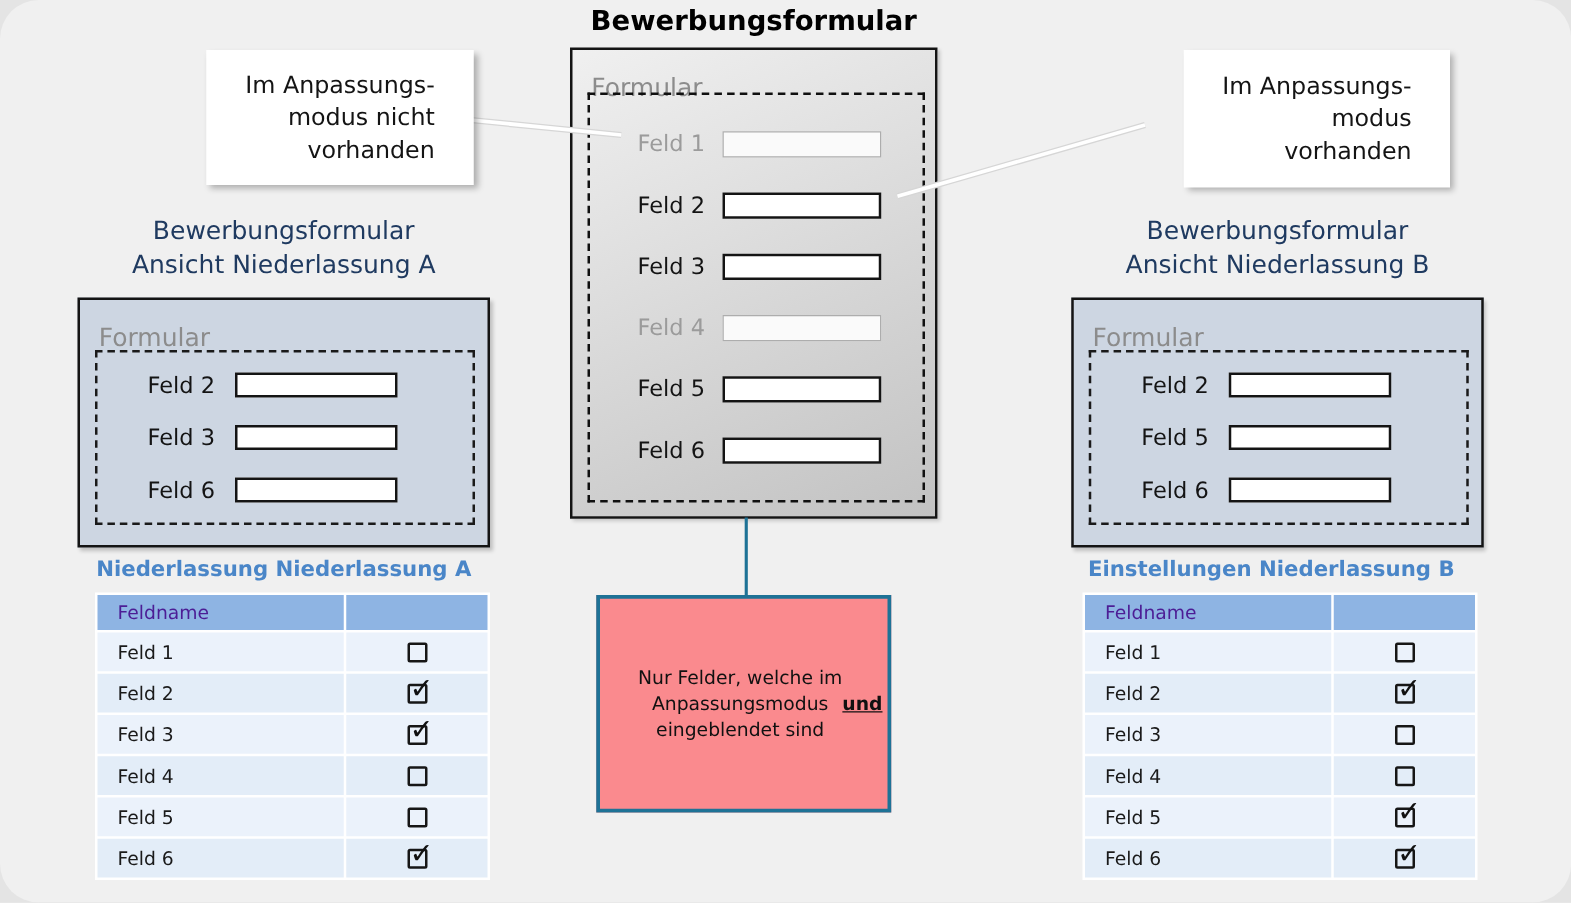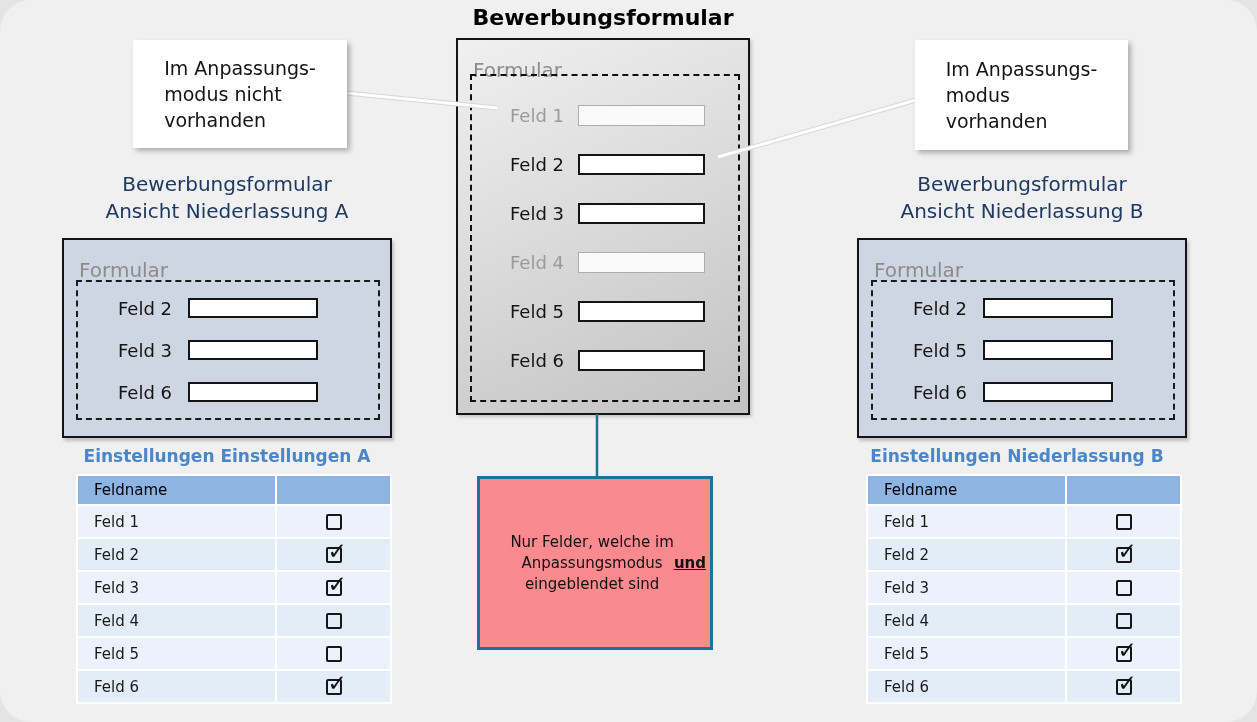--- a/index.html
+++ b/index.html
@@ -39,22 +39,22 @@
   .field-row .f-input {
     width:127px; height:21px; background:#FFFFFF; border:2px solid #141414;
   }
   .field-row.inactive .f-label { color:#9B9B9B; }
   .field-row.inactive .f-input { border:1px solid #ADADAD; background:#FAFAFA; }
 
   
   .callout {
     position:absolute; background:#FFFFFF;
     box-shadow:3px 3px 5px rgba(0,0,0,0.28);
-    display:flex; align-items:center; justify-content:center; text-align:left;
-    font-size:19px; line-height:26px; color:#141414; z-index:6;
+    display:flex; align-items:center; justify-content:center; text-align:right;
+    font-size:19px; line-height:26px; color:#141414; z-index:6;margin-left:32px;
   }
   .callout-left  { left:133px; top:40px; width:214px; height:108px; }
   .callout-right { left:915px; top:40px; width:213px; height:110px; }
 
   
   .branch-heading {
     position:absolute; width:334px; top:171px; text-align:center;
     font-size:20px; line-height:27px; color:var(--navy-heading,#1F3A60); z-index:2;
   }
   .branch-heading.a { left:60px; }
@@ -82,21 +82,21 @@
   .settings-heading.a { left:60px; }
   .settings-heading.b { left:850px; }
   .settings-table {
     position:absolute; top:474px; border-collapse:separate; border-spacing:2px;
     background:#FFFFFF; z-index:1;
   }
   .settings-table.a { left:76px; }
   .settings-table.b { left:866px; }
   .settings-table th {
     background:var(--table-header-bg,#8EB4E3); height:28px;
-    font-size:15px; font-weight:normal; text-align:left; padding:0 0 0 16px; color:#000000;
+    font-size:15px; font-weight:normal; text-align:left; padding:0 0 0 16px; color:#4c1d95;
   }
   .settings-table th.name-col { width:197px; }
   .settings-table th.check-col { width:113px; }
   .settings-table td { height:31px; font-size:15px; color:#1A1A1A; padding:0; }
   .settings-table td.name-cell { padding-left:16px; }
   .settings-table tr:nth-child(odd) td { background:var(--row-bg,#EBF2FB); }
   .settings-table tr:nth-child(even) td { background:var(--row-bg-alt,#E3EDF8); }
   .cb {
     width:16px; height:16px; border:2px solid #161616; border-radius:2px;
     margin:0 auto; position:relative;
@@ -177,21 +177,21 @@
         <div class="field-row">
           <span class="f-label">Feld 3</span>
           <div class="f-input"></div>
         </div>
         <div class="field-row">
           <span class="f-label">Feld 6</span>
           <div class="f-input"></div>
         </div>
       </div>
   </div>
-  <div class="settings-heading a">Einstellungen Einstellungen A</div>
+  <div class="settings-heading a">Niederlassung Niederlassung A</div>
   <table class="settings-table a">
     <thead>
       <tr>
         <th class="name-col">Feldname</th>
         <th class="check-col"></th>
       </tr>
     </thead>
     <tbody>
         <tr>
           <td class="name-cell">Feld 1</td>

